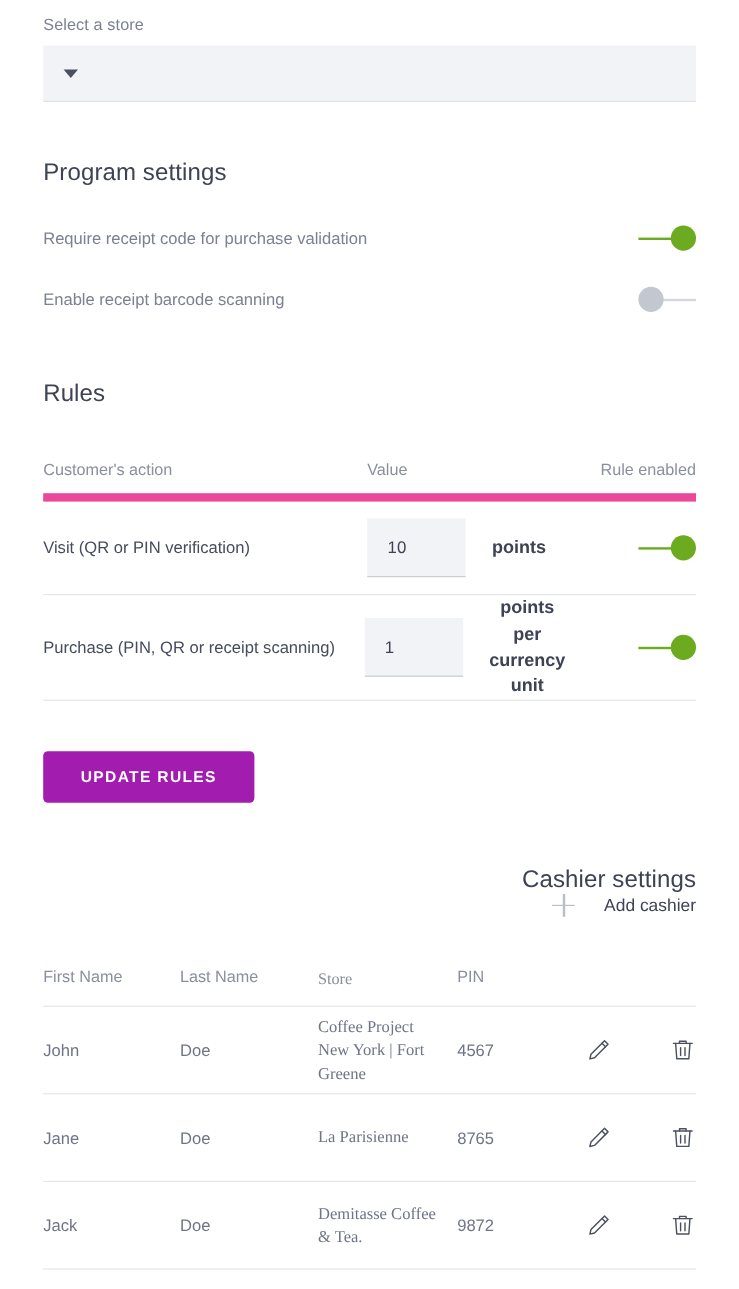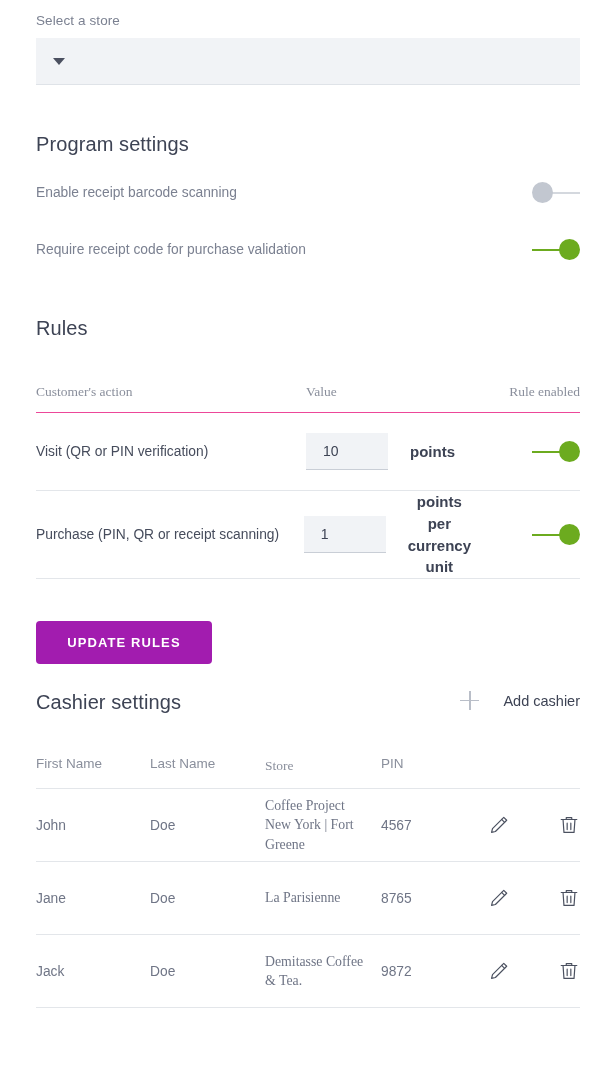--- a/index.html
+++ b/index.html
@@ -95,22 +95,21 @@
   .switch.on .knob   { right: 0; background: #6cab1f; }
   .switch.off .track { right: 0; background: #d4d8de; }
   .switch.off .knob  { left: 0;  background: #c2c7d0; }
 
   
   .rules-head {
     display: flex;
     align-items: center;
     margin-top: 44px;
     padding-bottom: 12px;
-    border-bottom: 1px solid #ec4899;
-    font-family: Liberation Serif, serif;
+    border-bottom: 7px solid #ec4899;
   }
   .rules-head .c-action  { width: 270px; }
   .rules-head .c-value   { flex: 1; }
   .rules-head .c-enabled { width: 110px; text-align: right; }
   .col-head {
     font-size: 13.5px;
     color: #8a8f9c;
   }
   .rule-row {
     display: flex;
@@ -124,21 +123,21 @@
     color: #464c5c;
     padding-right: 12px;
   }
   .rule-value-wrap {
     flex: 1;
     display: flex;
     align-items: center;
   }
   .num-input {
     width: 82px;
-    height: 37px;
+    height: 49px;
     background: #f1f3f6;
     border: none;
     border-bottom: 1px solid #c9ced6;
     font-family: "Liberation Sans", sans-serif;
     font-size: 14px;
     color: #3d4354;
     padding: 0 0 0 17px;
     outline: none;
   }
   .unit {
@@ -167,23 +166,24 @@
     color: #ffffff;
     font-family: "Liberation Sans", sans-serif;
     font-size: 13px;
     font-weight: bold;
     letter-spacing: 1.1px;
     cursor: pointer;
   }
 
   
   .sec-cashier {
-    margin-top: 27px;
-    display: flex;
-    align-items: flex-start;
+    margin-top: 53px;
+    display: flex;
+    align-items: flex-end;
+    flex-direction: column;
   }
   .sec-cashier h2 { flex: 1; }
   .add-cashier {
     display: flex;
     align-items: center;
     cursor: pointer;
   }
   .plus-icon {
     position: relative;
     width: 19px; height: 19px;
@@ -240,31 +240,31 @@
 
   
   <div class="field-label">Select a store</div>
   <div class="select-box">
     <span class="caret"></span>
   </div>
 
   
   <h2 class="section-title sec-program">Program settings</h2>
 
+  <div class="toggle-row first">
+    <span class="toggle-label">Require receipt code for purchase validation</span>
+    <span class="switch on">
+      <span class="track"></span>
+      <span class="knob"></span>
+    </span>
+  </div>
+
   <div class="toggle-row">
     <span class="toggle-label">Enable receipt barcode scanning</span>
     <span class="switch off">
-      <span class="track"></span>
-      <span class="knob"></span>
-    </span>
-  </div>
-
-  <div class="toggle-row first">
-    <span class="toggle-label">Require receipt code for purchase validation</span>
-    <span class="switch on">
       <span class="track"></span>
       <span class="knob"></span>
     </span>
   </div>
 
   
   <h2 class="section-title sec-rules">Rules</h2>
 
   <div class="rules-head">
     <span class="col-head c-action">Customer's action</span>

